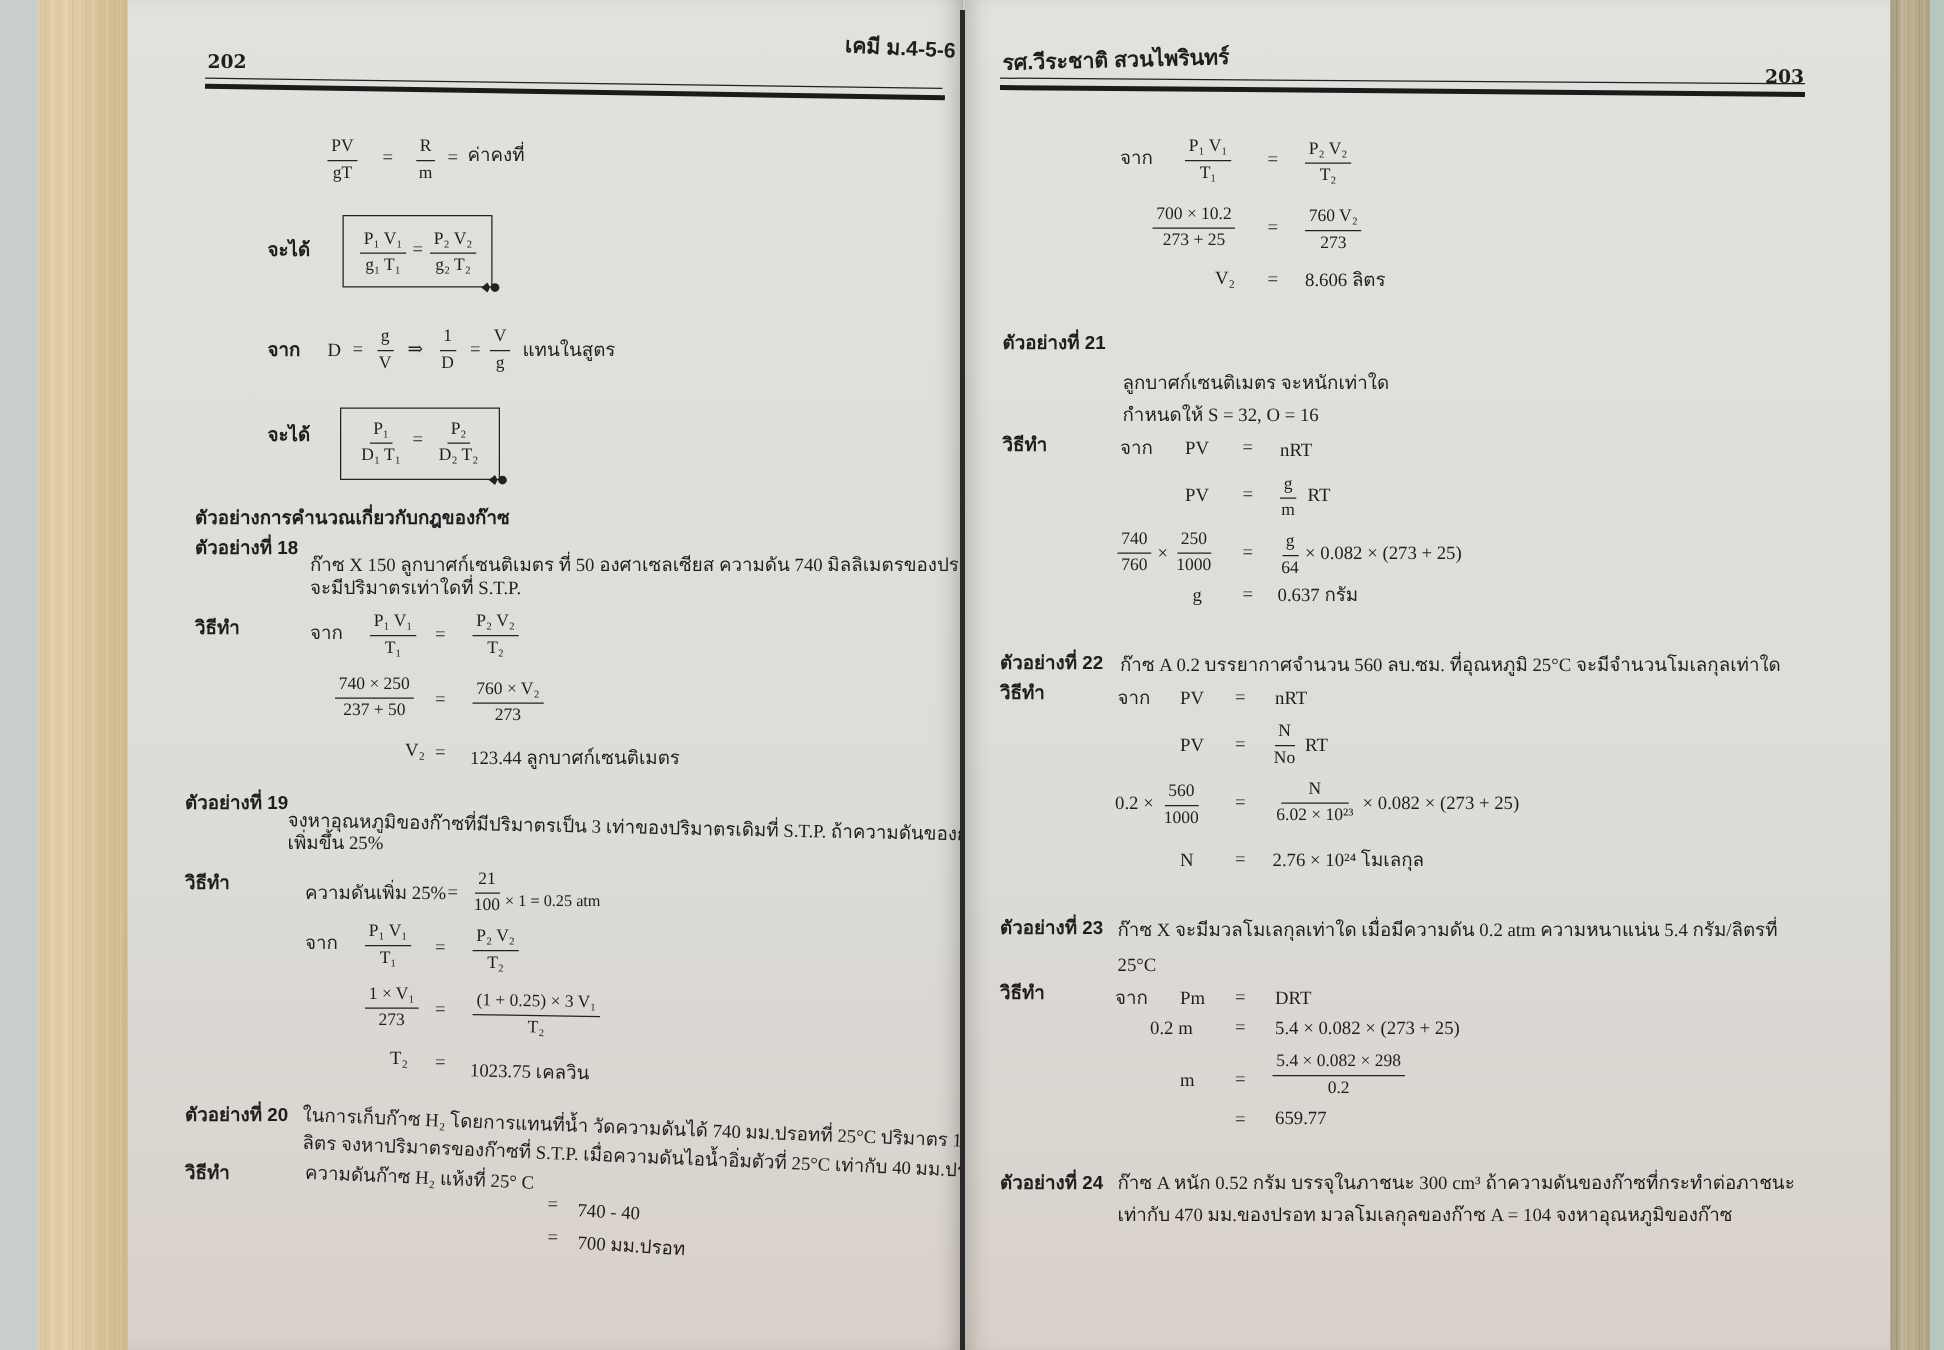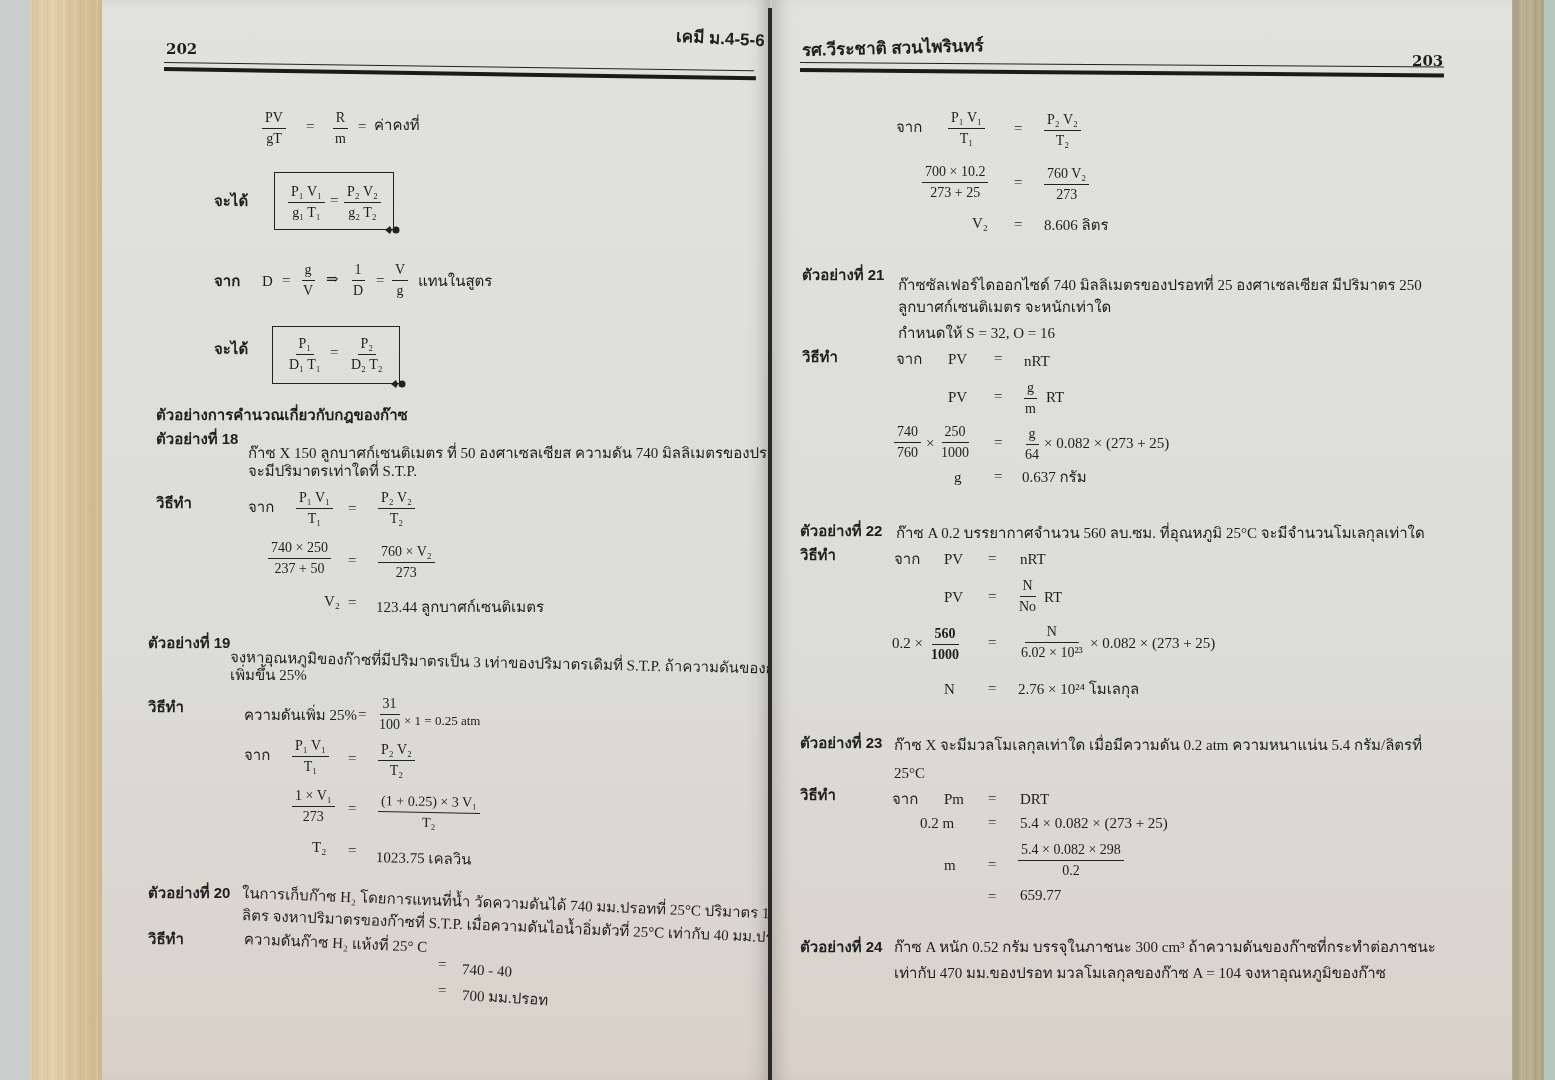--- a/index.html
+++ b/index.html
@@ -154,21 +154,21 @@
   <span class="eq" style="left:246px;top:594px;">=</span>
   <span class="t" style="left:274px;top:598px;">123.44  ลูกบาศก์เซนติเมตร</span>
 
   <span class="t b" style="left:46px;top:634px;">ตัวอย่างที่ 19</span>
   <span class="t" style="left:128px;top:648px;transform:rotate(1.2deg);transform-origin:left;">จงหาอุณหภูมิของก๊าซที่มีปริมาตรเป็น 3 เท่าของปริมาตรเดิมที่ S.T.P. ถ้าความดันของก๊าซ</span>
   <span class="t" style="left:128px;top:666px;">เพิ่มขึ้น 25%</span>
   <span class="t b" style="left:46px;top:698px;">วิธีทำ</span>
   <span class="t" style="left:142px;top:706px;">ความดันเพิ่ม 25%</span>
   <span class="eq" style="left:256px;top:706px;">=</span>
   <div class="frac" style="left:274px;top:696px;">
-      <span class="num">31</span>
+      <span class="num">21</span>
       <span class="den">100</span>
     </div>
   <span class="t" style="left:302px;top:712px;font-size:13px;">× 1 = 0.25 atm</span>
   <span class="t" style="left:142px;top:746px;">จาก</span>
   <div class="frac" style="left:190px;top:738px;">
       <span class="num">P₁ V₁</span>
       <span class="den">T₁</span>
     </div>
   <span class="eq" style="left:246px;top:750px;">=</span>
   <div class="frac" style="left:276px;top:742px;">
@@ -224,21 +224,20 @@
   <span class="eq" style="left:242px;top:174px;">=</span>
   <div class="frac" style="left:272px;top:166px;">
       <span class="num">760 V₂</span>
       <span class="den">273</span>
     </div>
   <span class="t" style="left:200px;top:214px;">V₂</span>
   <span class="eq" style="left:242px;top:216px;">=</span>
   <span class="t" style="left:272px;top:216px;">8.606  ลิตร</span>
 
   <span class="t b" style="left:30px;top:266px;">ตัวอย่างที่ 21</span>
-  <span class="t" style="left:126px;top:276px;">ก๊าซซัลเฟอร์ไดออกไซด์ 740 มิลลิเมตรของปรอทที่ 25 องศาเซลเซียส มีปริมาตร 250</span>
   <span class="t" style="left:126px;top:298px;">ลูกบาศก์เซนติเมตร จะหนักเท่าใด</span>
   <span class="t" style="left:126px;top:324px;">กำหนดให้ S  =  32,  O = 16</span>
   <span class="t b" style="left:30px;top:348px;">วิธีทำ</span>
   <span class="t" style="left:124px;top:350px;">จาก</span>
   <span class="t" style="left:176px;top:350px;">PV</span>
   <span class="eq" style="left:222px;top:350px;">=</span>
   <span class="t" style="left:252px;top:352px;">nRT</span>
   <span class="t" style="left:176px;top:388px;">PV</span>
   <span class="eq" style="left:222px;top:388px;">=</span>
   <div class="frac" style="left:250px;top:380px;">
@@ -273,21 +272,21 @@
   <span class="eq" style="left:216px;top:550px;">=</span>
   <span class="t" style="left:248px;top:550px;">nRT</span>
   <span class="t" style="left:172px;top:588px;">PV</span>
   <span class="eq" style="left:216px;top:588px;">=</span>
   <div class="frac" style="left:244px;top:578px;">
       <span class="num">N</span>
       <span class="den">No</span>
     </div>
   <span class="t" style="left:272px;top:588px;">RT</span>
   <span class="t" style="left:120px;top:634px;">0.2 ×</span>
-  <div class="frac" style="left:156px;top:626px;font-weight:bold;">
+  <div class="frac" style="left:156px;top:626px;">
       <span class="num">560</span>
       <span class="den">1000</span>
     </div>
   <span class="eq" style="left:216px;top:634px;">=</span>
   <div class="frac" style="left:246px;top:624px;">
       <span class="num" style="padding:0 22px 2px;">N</span>
       <span class="den">6.02 × 10²³</span>
     </div>
   <span class="t" style="left:318px;top:634px;">× 0.082 × (273 + 25)</span>
   <span class="t" style="left:172px;top:680px;">N</span>

